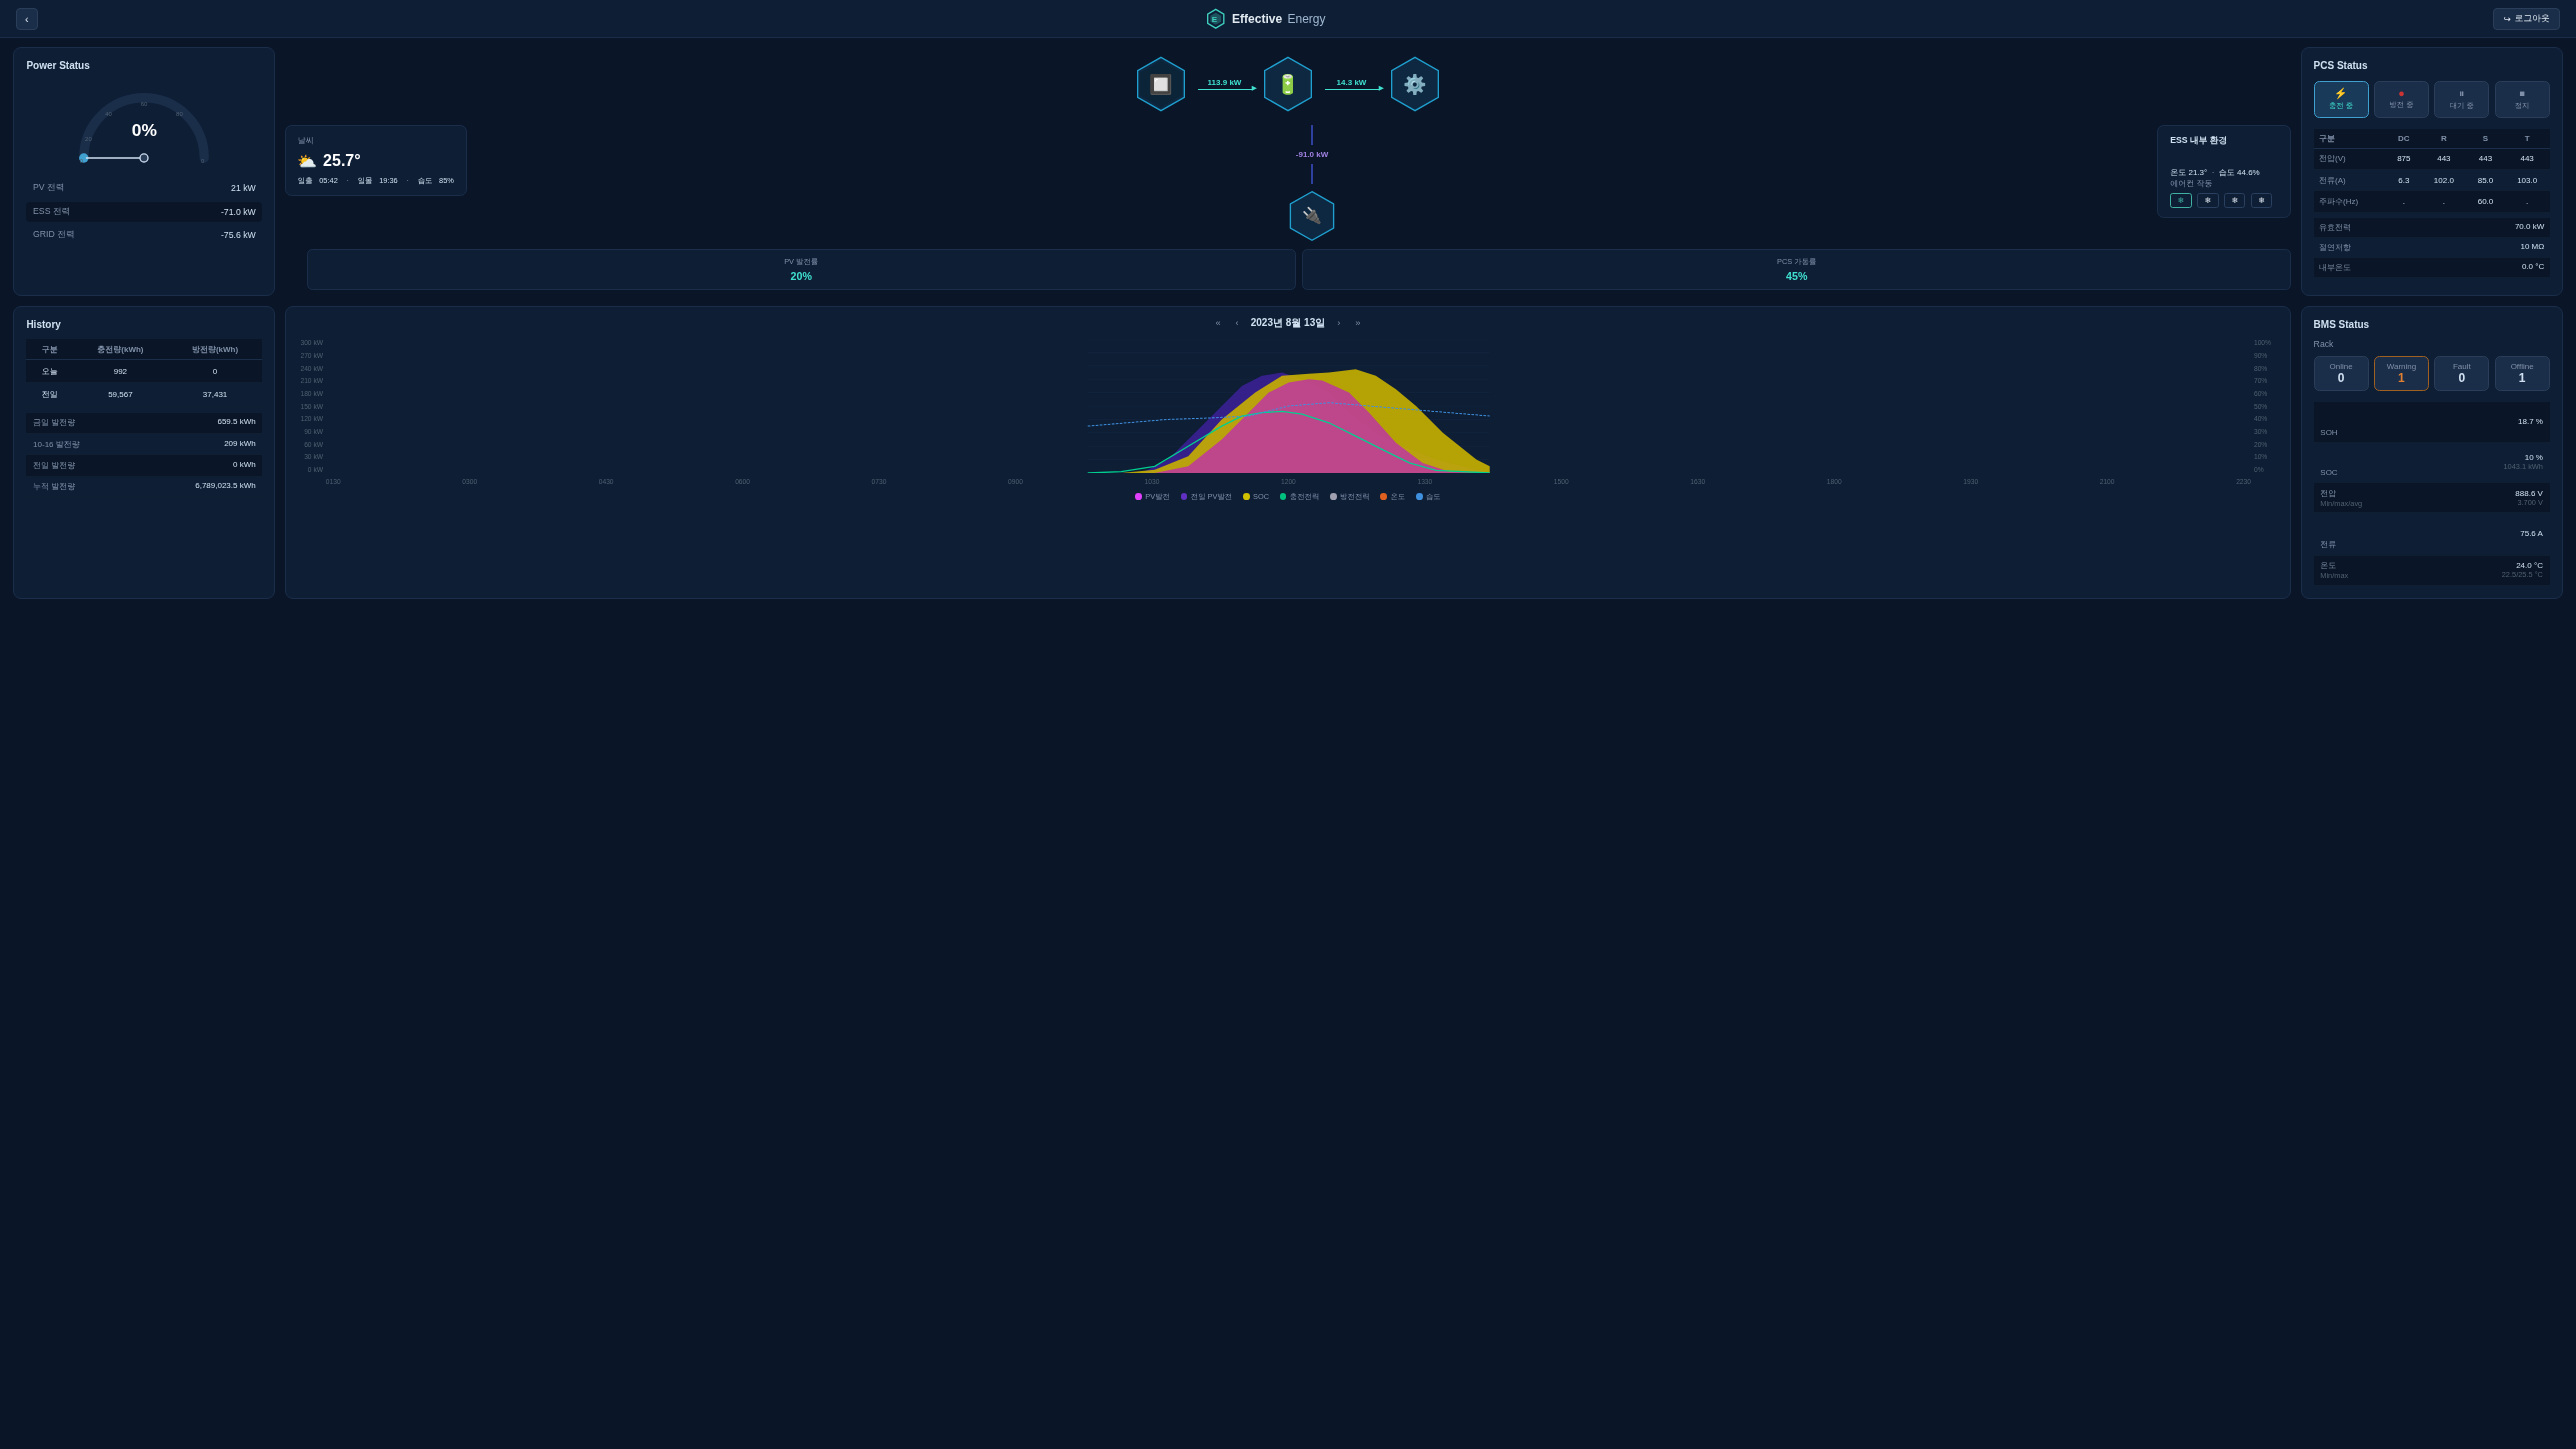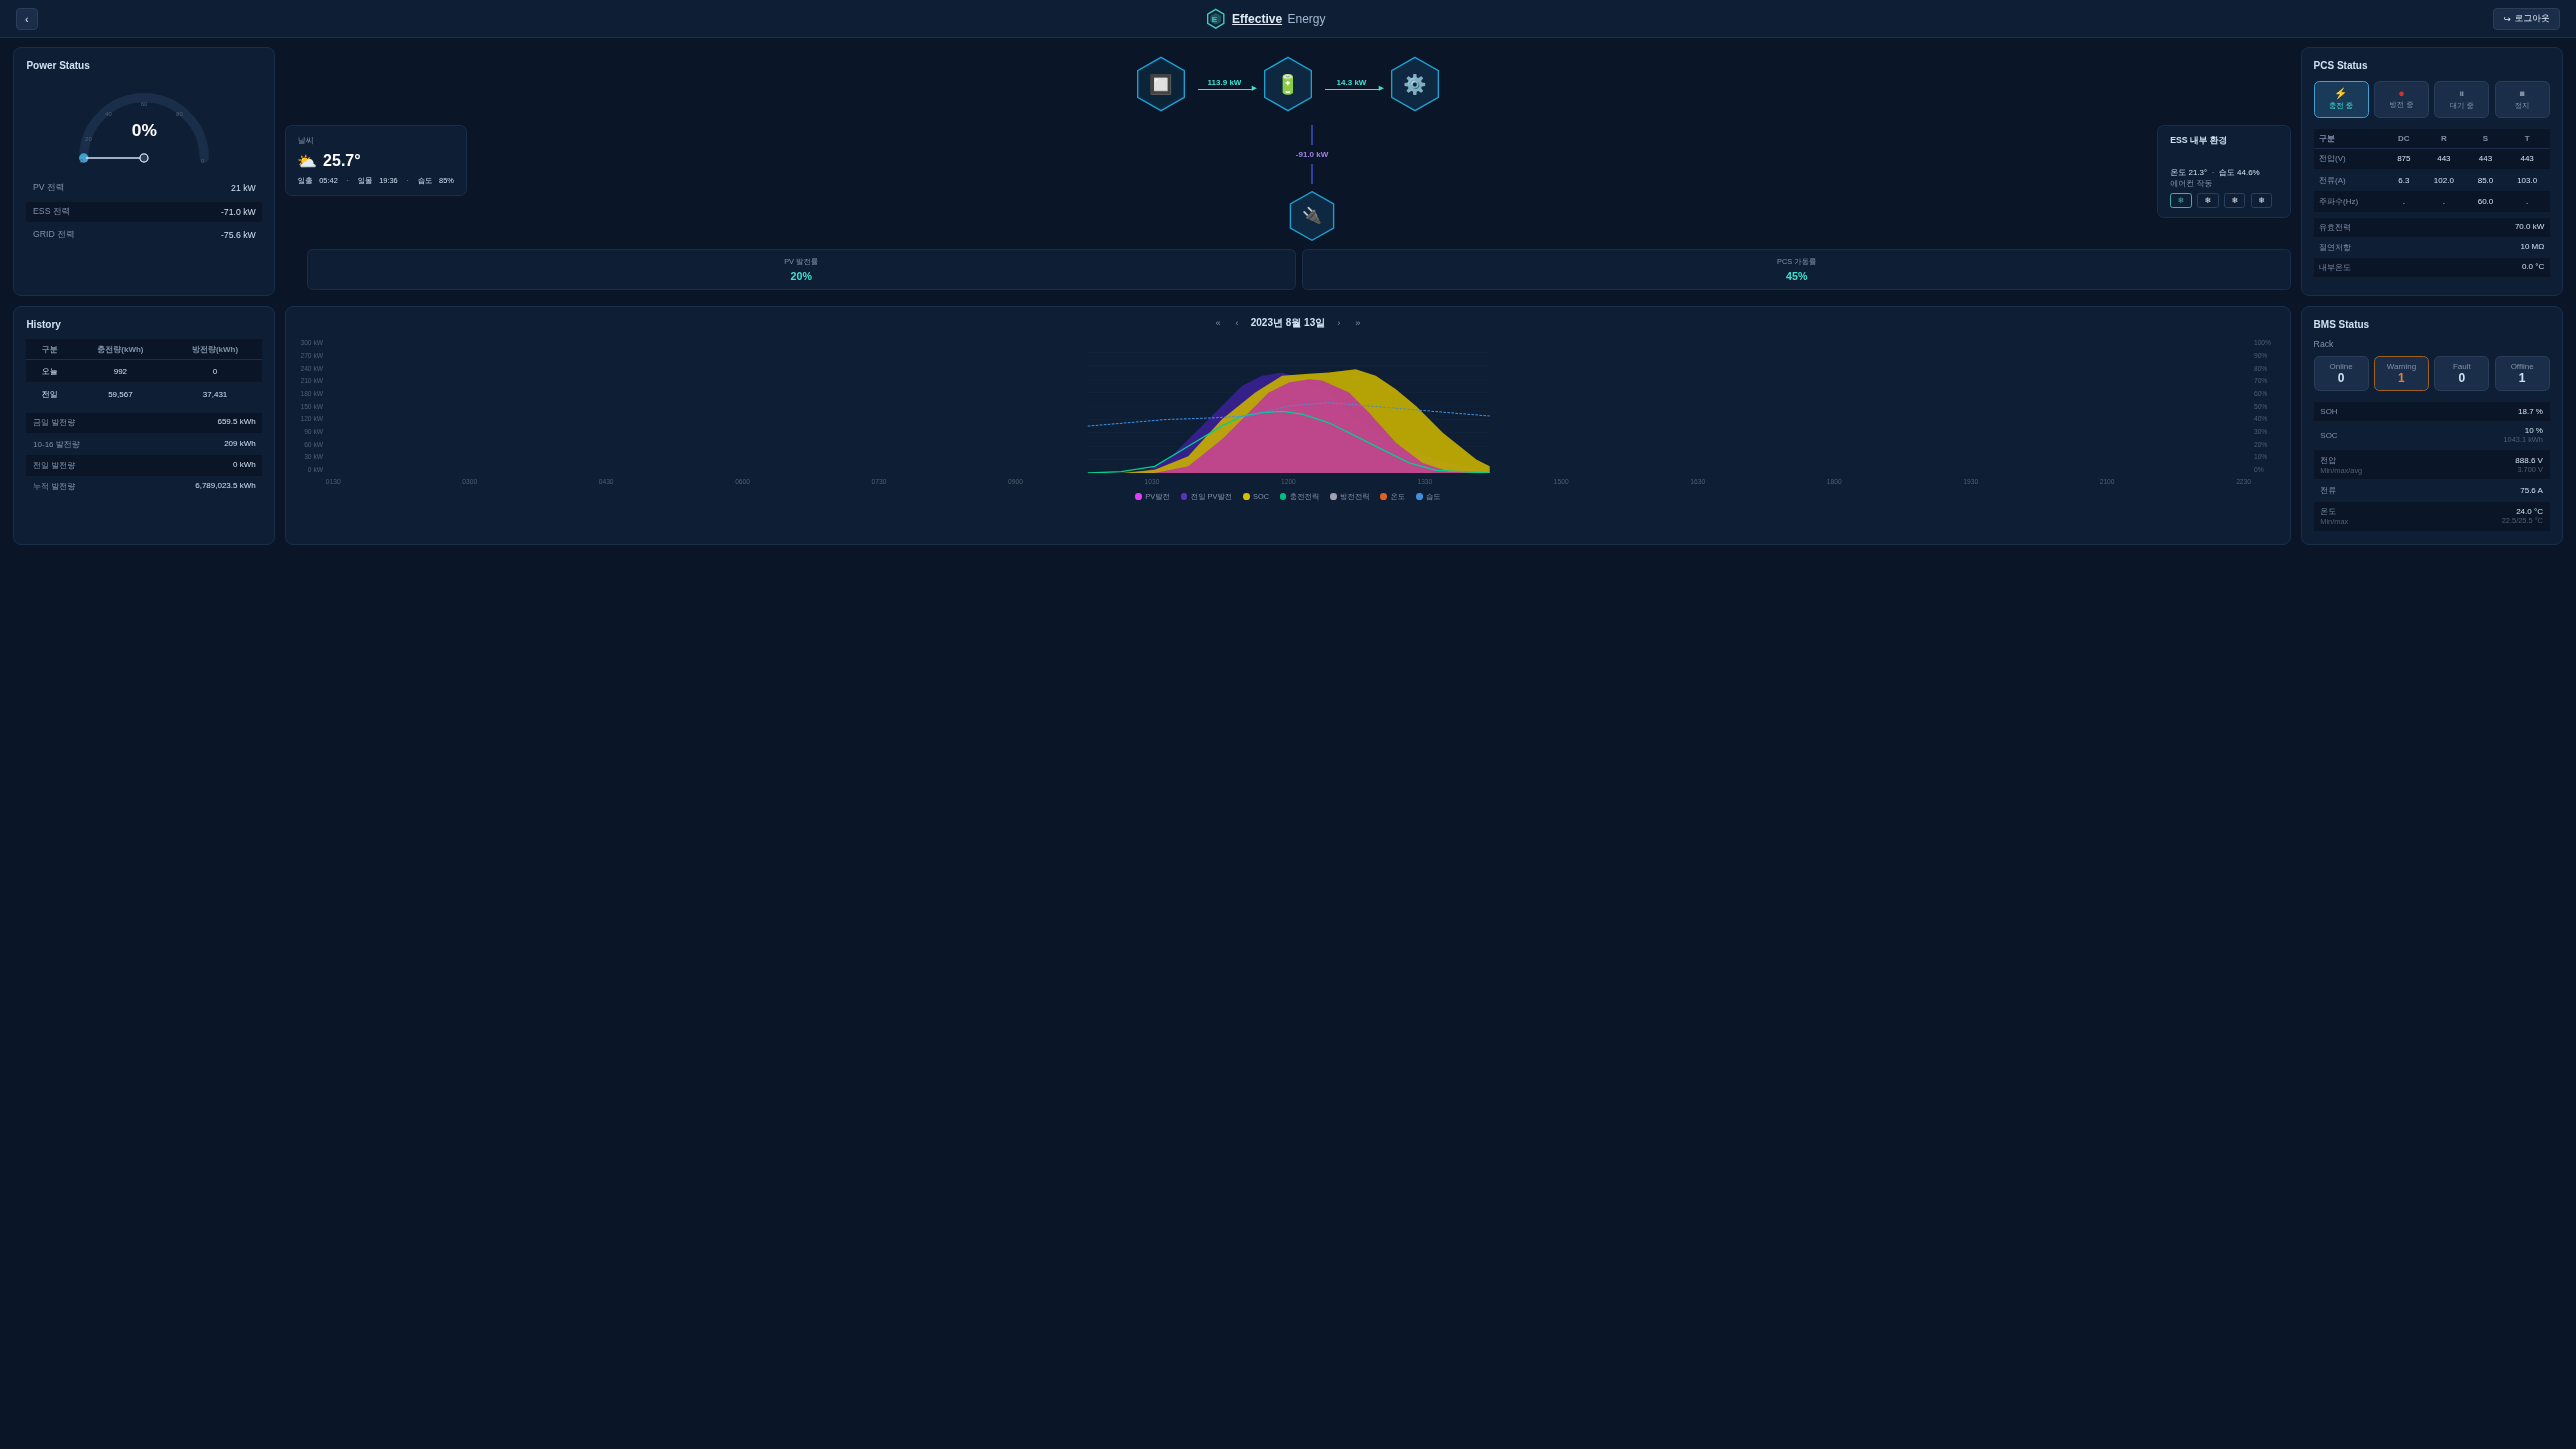--- a/index.html
+++ b/index.html
@@ -445,41 +445,41 @@
 
     .bms-data-row {
       display: flex;
       justify-content: space-between;
       align-items: center;
       padding: 4.7px 6.7px;
       font-size: 8px;
       border-bottom: 0.7px solid #0f1e30;
     }
     .bms-data-row:nth-child(odd) { background: #0a1628; }
-    .bms-data-label { color: #8090a8; }
+    .bms-data-label { color: #8090a8; margin-top: 21px; }
     .bms-data-value { color: #d0e0f0; font-weight: 500; text-align: right; }
     .bms-data-sub { color: #506070; font-size: 7.4px; }
 
     
     @media (max-width: 1288px) {
       body { font-size: 8.7px; }
     }
   </style>
 </head>
 <body>
 
 <header class="header">
   <button class="header-back">‹</button>
   <div class="header-logo">
     <svg class="logo-icon" viewBox="0 0 32 32" fill="none" xmlns="http://www.w3.org/2000/svg" style="font-size:18px">
       <polygon points="16,2 28,9 28,23 16,30 4,23 4,9" fill="none" stroke="#40d0c0" stroke-width="2"></polygon>
       <polygon points="16,7 24,11.5 24,20.5 16,25 8,20.5 8,11.5" fill="#40d0c0" opacity="0.3"></polygon>
       <text x="10" y="21" fill="#40d0c0" font-size="12" font-weight="bold">E</text>
     </svg>
-    <span style="font-weight:700;text-decoration:underline;">Effective</span>
+    <span style="font-weight:700;">Effective</span>
     <span style="font-weight:300; color:#a0b8d0;">Energy</span>
   </div>
   <button class="header-logout">
     <span>↪</span>
     <span>로그아웃</span>
   </button>
 </header>
 
 <div class="main">
 

